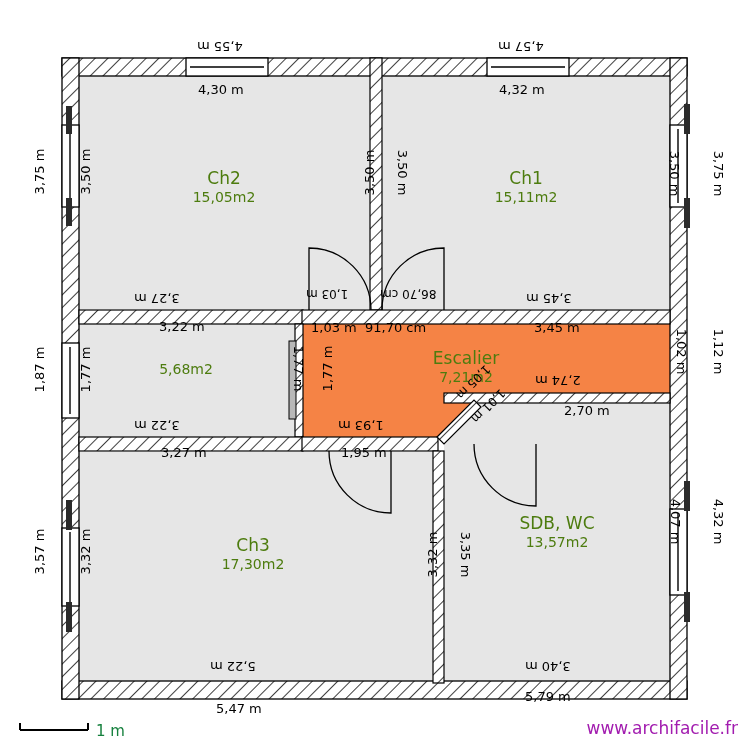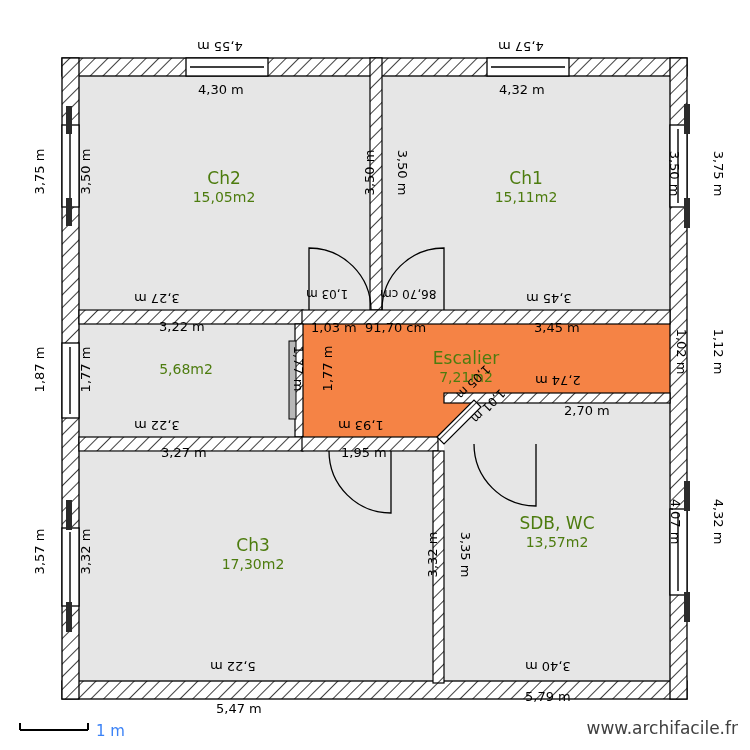--- a/index.html
+++ b/index.html
@@ -6,22 +6,22 @@
   body{width:750px;height:750px;font-family:"DejaVu Sans",sans-serif;overflow:hidden;}
   #plan{position:relative;width:750px;height:750px;background:#ffffff;}
   svg{position:absolute;left:0;top:0;}
   .lbl{position:absolute;font-family:"DejaVu Sans",sans-serif;font-size:13px;color:#000;white-space:nowrap;line-height:1;}
   .lbl.flip{transform:rotate(180deg);}
   .lbl.rot90{transform:rotate(-90deg);}
   .lbl.rot90f{transform:rotate(90deg);}
   .roomname{position:absolute;text-align:center;font-family:"DejaVu Sans",sans-serif;color:#4d7c0f;white-space:nowrap;}
   .roomname .rn{display:block;font-size:17px;line-height:20px;}
   .roomname .ra{display:block;font-size:14px;line-height:18px;}
-  .scale-txt{position:absolute;left:96px;top:722px;font-size:15px;color:#3b82f6;}
-  .wm{position:absolute;right:12px;top:718px;font-size:17px;color:#404040;font-family:"DejaVu Sans",sans-serif;}
+  .scale-txt{position:absolute;left:96px;top:722px;font-size:15px;color:#15803d;}
+  .wm{position:absolute;right:12px;top:718px;font-size:17px;color:#a21caf;font-family:"DejaVu Sans",sans-serif;}
 </style>
 </head>
 <body>
 
 <div id="plan">
 
   <svg width="750" height="750">
     <defs>
       <pattern id="hatch" width="9" height="9" patternUnits="userSpaceOnUse" patternTransform="rotate(45)">
         <rect width="9" height="9" fill="#ffffff"></rect>

